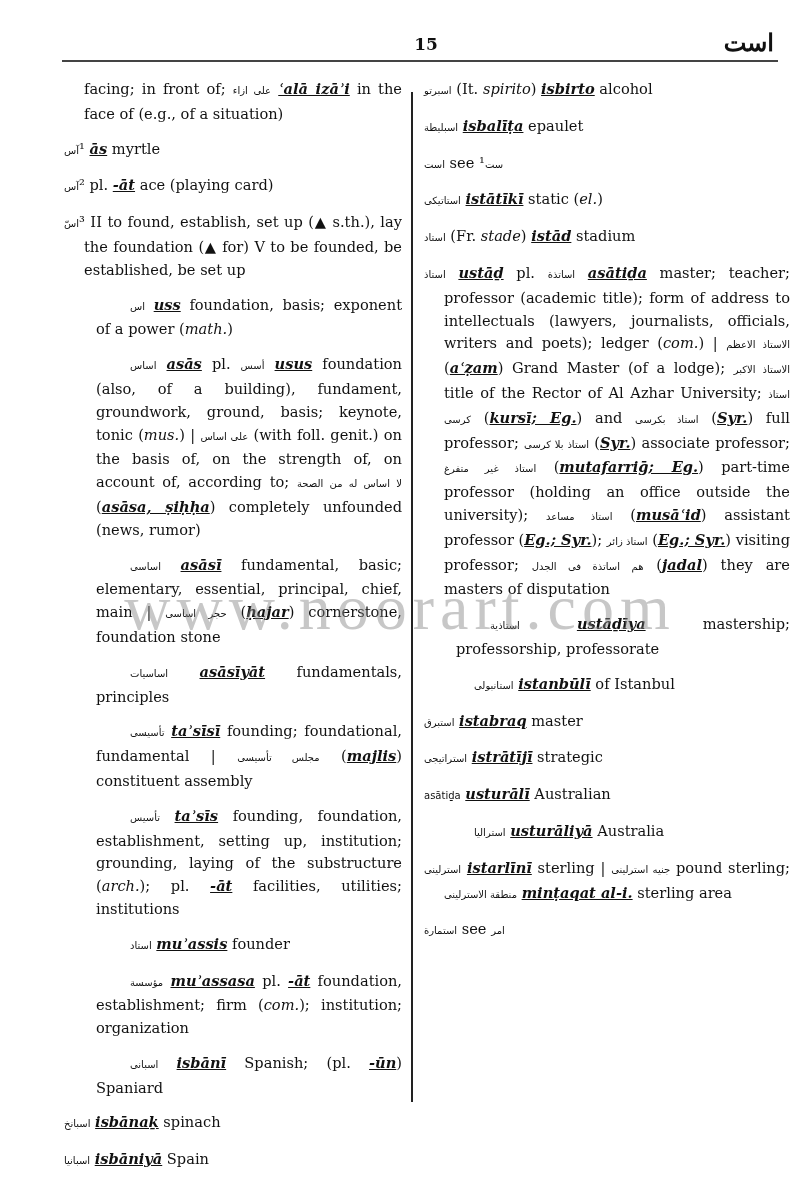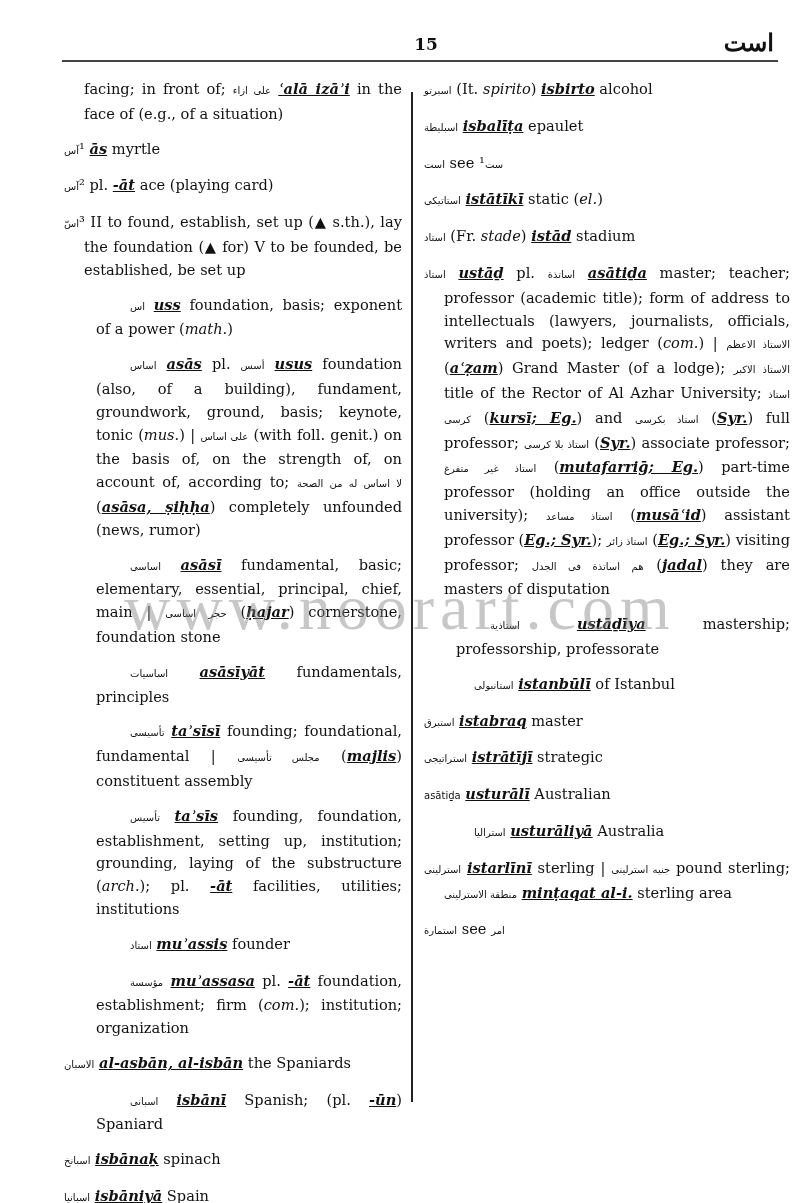--- a/index.html
+++ b/index.html
@@ -40,21 +40,20 @@
     <p class="entry main"><span class="ar">آس</span><span>² pl. </span><span class="tr">-āt</span><span> ace (playing card)</span></p>
     <p class="entry main"><span class="ar">اسّ</span><span>³ II to found, establish, set up (▲ s.th.), lay the foundation (▲ for) V to be founded, be established, be set up</span></p>
     <p class="entry sub"><span class="ar">اس</span><span> </span><span class="tr">uss</span><span> foundation, basis; exponent of a power (</span><span class="ab">math.</span><span>)</span></p>
     <p class="entry sub"><span class="ar">اساس</span><span> </span><span class="tr">asās</span><span> pl. </span><span class="ar">أسس</span><span> </span><span class="tr">usus</span><span> foundation (also, of a building), fundament, groundwork, ground, basis; keynote, tonic (</span><span class="ab">mus.</span><span>) | </span><span class="ar">على اساس</span><span> (with foll. genit.) on the basis of, on the strength of, on account of, according to; </span><span class="ar">لا اساس له من الصحة</span><span> (</span><span class="tr">asāsa, ṣiḥḥa</span><span>) completely unfounded (news, rumor)</span></p>
     <p class="entry sub"><span class="ar">اساسى</span><span> </span><span class="tr">asāsī</span><span> fundamental, basic; elementary, essential, principal, chief, main | </span><span class="ar">حجر اساسى</span><span> (</span><span class="tr">ḥajar</span><span>) cornerstone, foundation stone</span></p>
     <p class="entry sub"><span class="ar">اساسيات</span><span> </span><span class="tr">asāsīyāt</span><span> fundamentals, principles</span></p>
     <p class="entry sub"><span class="ar">تأسيسى</span><span> </span><span class="tr">taʾsīsī</span><span> founding; foundational, fundamental | </span><span class="ar">مجلس تأسيسى</span><span> (</span><span class="tr">majlis</span><span>) constituent assembly</span></p>
     <p class="entry sub"><span class="ar">تأسيس</span><span> </span><span class="tr">taʾsīs</span><span> founding, foundation, establishment, setting up, institution; grounding, laying of the substructure (</span><span class="ab">arch.</span><span>); pl. </span><span class="tr">-āt</span><span> facilities, utilities; institutions</span></p>
     <p class="entry sub"><span class="ar">استاد</span><span> </span><span class="tr">muʾassis</span><span> founder</span></p>
     <p class="entry sub"><span class="ar">مؤسسة</span><span> </span><span class="tr">muʾassasa</span><span> pl. </span><span class="tr">-āt</span><span> foundation, establishment; firm (</span><span class="ab">com.</span><span>); institution; organization</span></p>
-    <p class="entry main"><span class="ar">الاسبان</span><span> </span><span class="tr">al-asbān, al-isbān</span><span> the Spaniards</span></p>
     <p class="entry sub"><span class="ar">اسبانى</span><span> </span><span class="tr">isbānī</span><span> Spanish; (pl. </span><span class="tr">-ūn</span><span>) Spaniard</span></p>
     <p class="entry main"><span class="ar">اسبانخ</span><span> </span><span class="tr">isbānaḵ</span><span> spinach</span></p>
     <p class="entry main"><span class="ar">اسبانيا</span><span> </span><span class="tr">isbāniyā</span><span> Spain</span></p>
   </div>
 <div class="col-divider"></div>
 <div class="column col-right" id="col-right">
     <p class="entry main"><span class="ar">اسبرتو</span><span> (It. </span><span class="ab">spirito</span><span>) </span><span class="tr">isbirto</span><span> alcohol</span></p>
     <p class="entry main"><span class="ar">اسبليطة</span><span> </span><span class="tr">isbalīṭa</span><span> epaulet</span></p>
     <p class="entry main"><span class="ar">است</span><span> see ¹</span><span class="ar">ست</span></p>
     <p class="entry main"><span class="ar">استاتيكى</span><span> </span><span class="tr">istātīkī</span><span> static (</span><span class="ab">el.</span><span>)</span></p>

